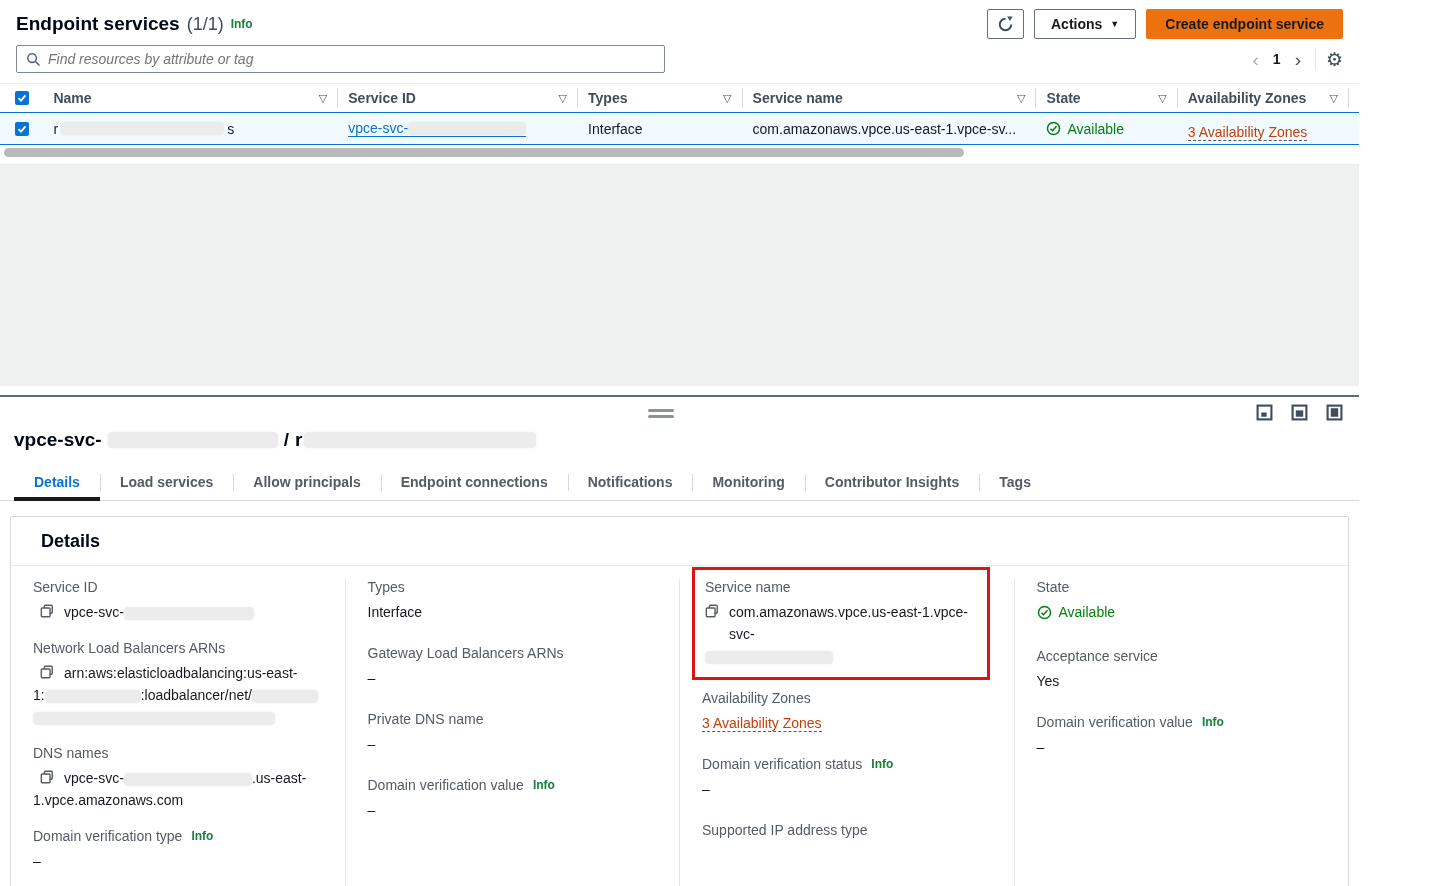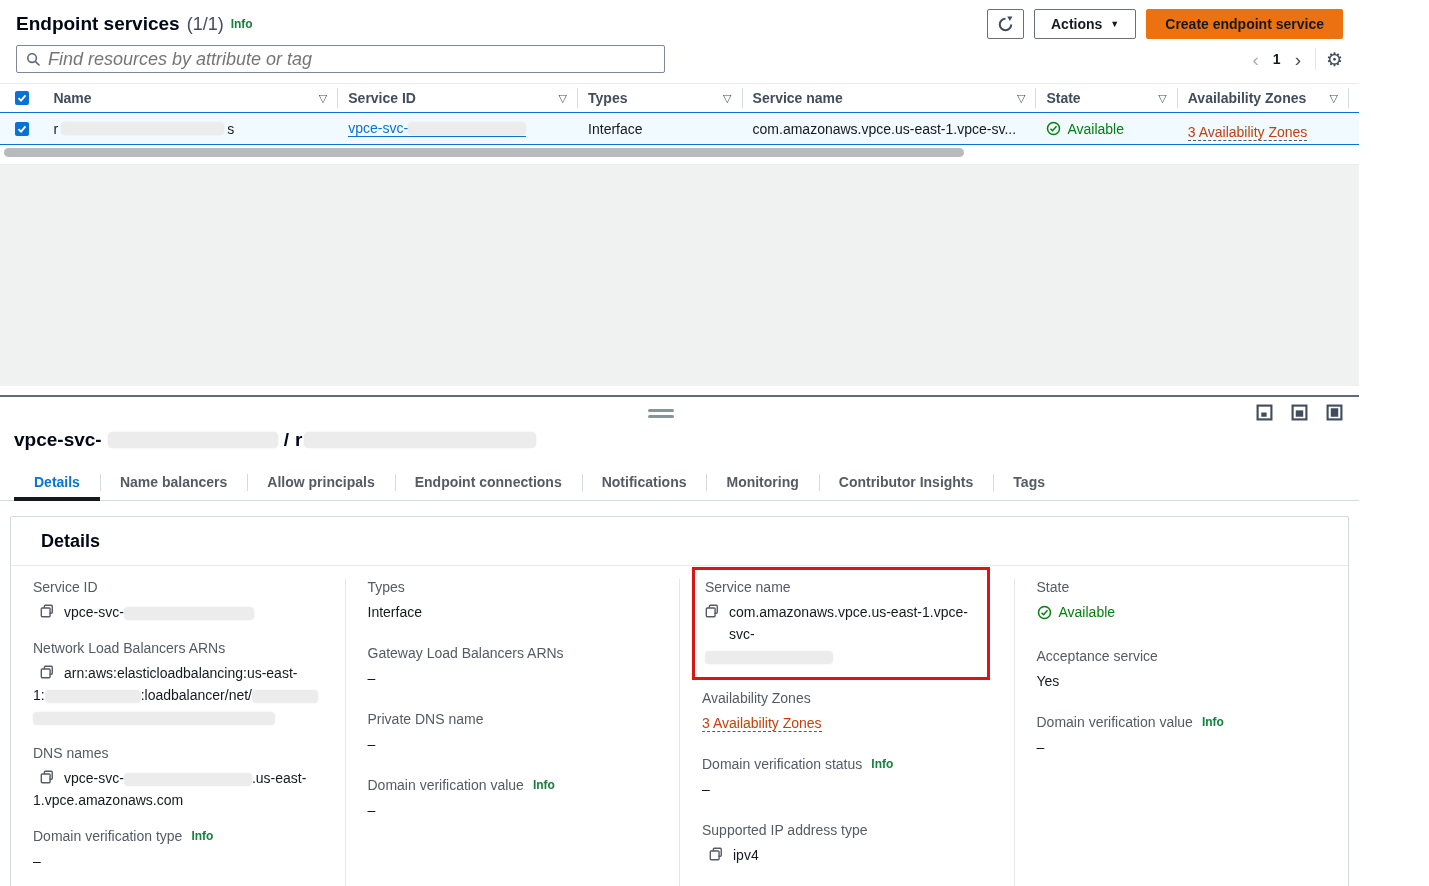--- a/index.html
+++ b/index.html
@@ -18,21 +18,21 @@
   .btn { height:30px; display:inline-flex; align-items:center; justify-content:center;
          border:1px solid #687078; border-radius:2px; background:#fff; font-size:14px;
          font-weight:bold; color:#16191f; padding:0 16px; cursor:pointer; }
   .btn-icon { width:37px; padding:0; }
   .btn .caret { font-size:9px; margin-left:8px; color:#16191f; }
   .btn-primary { background:#ec7211; border-color:#ec7211; color:#16191f; padding:0 18px; }
   
   .search-row { display:flex; align-items:center; padding:4px 16px 10px 16px; }
   .search-box { width:649px; height:28px; border:1px solid #7d8998; border-radius:2px;
                 display:flex; align-items:center; gap:7px; padding:0 9px; background:#fff; }
-  .search-box input { border:none; outline:none; flex:1; font-size:18px; font-style:italic;
+  .search-box input { border:none; outline:none; flex:1; font-size:14px; font-style:italic;
                       color:#701a75; font-family:"Liberation Sans", sans-serif; background:transparent; }
   .flex-spacer { flex:1; }
   .pager { display:flex; align-items:center; gap:14px; font-size:14px; }
   .pg-prev { color:#a4acb8; font-size:19px; cursor:pointer; line-height:1; }
   .pg-next { color:#414d5c; font-size:19px; cursor:pointer; line-height:1; }
   .pg-num { font-weight:bold; color:#16191f; }
   .pager-div { width:1px; height:22px; background:#e4e7ea; margin:0 10px 0 14px; }
   .gear { font-size:19px; color:#414d5c; cursor:pointer; line-height:1; }
   
   .thead { display:flex; border-top:1px solid #e9ebed; height:29px; align-items:center; }
@@ -242,21 +242,21 @@
     <div class="panel-title">
       <span>vpce-svc-</span>
         <span class="redact" style="width:170px;"></span>
       <span>/</span>
       <span style="margin-right:-4px;">r</span>
         <span class="redact" style="width:232px;"></span>
     </div>
 
     <div class="tabs">
       <div class="tab active">Details</div>
-      <div class="tab">Name balancers</div>
+      <div class="tab">Load services</div>
       <div class="tab">Allow principals</div>
       <div class="tab">Endpoint connections</div>
       <div class="tab">Notifications</div>
       <div class="tab">Monitoring</div>
       <div class="tab">Contributor Insights</div>
       <div class="tab">Tags</div>
     </div>
 
     <div class="details-card">
       <div class="card-header">Details</div>
@@ -347,27 +347,20 @@
           </div>
           <div class="field" style="margin-top:22px;">
             <div class="f-label">
                 <span>Domain verification status</span>
                 <a class="info-link">Info</a>
               </div>
             <div class="f-value">–</div>
           </div>
           <div class="field" style="margin-top:22px;">
             <div class="f-label">Supported IP address type</div>
-            <div class="f-value with-copy">
-              <svg width="14" height="14" viewBox="0 0 16 16">
-                <rect x="1.5" y="4.5" width="10" height="10" rx="1" fill="none" stroke="#545b64" stroke-width="1.6"></rect>
-                <path d="M5 4.5 V2.5 a1 1 0 0 1 1 -1 h7 a1 1 0 0 1 1 1 v7 a1 1 0 0 1 -1 1 h-2" fill="none" stroke="#545b64" stroke-width="1.6"></path>
-              </svg>
-              <span>ipv4</span>
-            </div>
           </div>
         </div>
 
         <div class="col">
           <div class="field">
             <div class="f-label">State</div>
             <div class="f-value">
               <span class="val-green">
                 <svg width="15" height="15" viewBox="0 0 16 16">
                   <circle cx="8" cy="8" r="6.4" fill="none" stroke="#037f0c" stroke-width="1.6"></circle>

